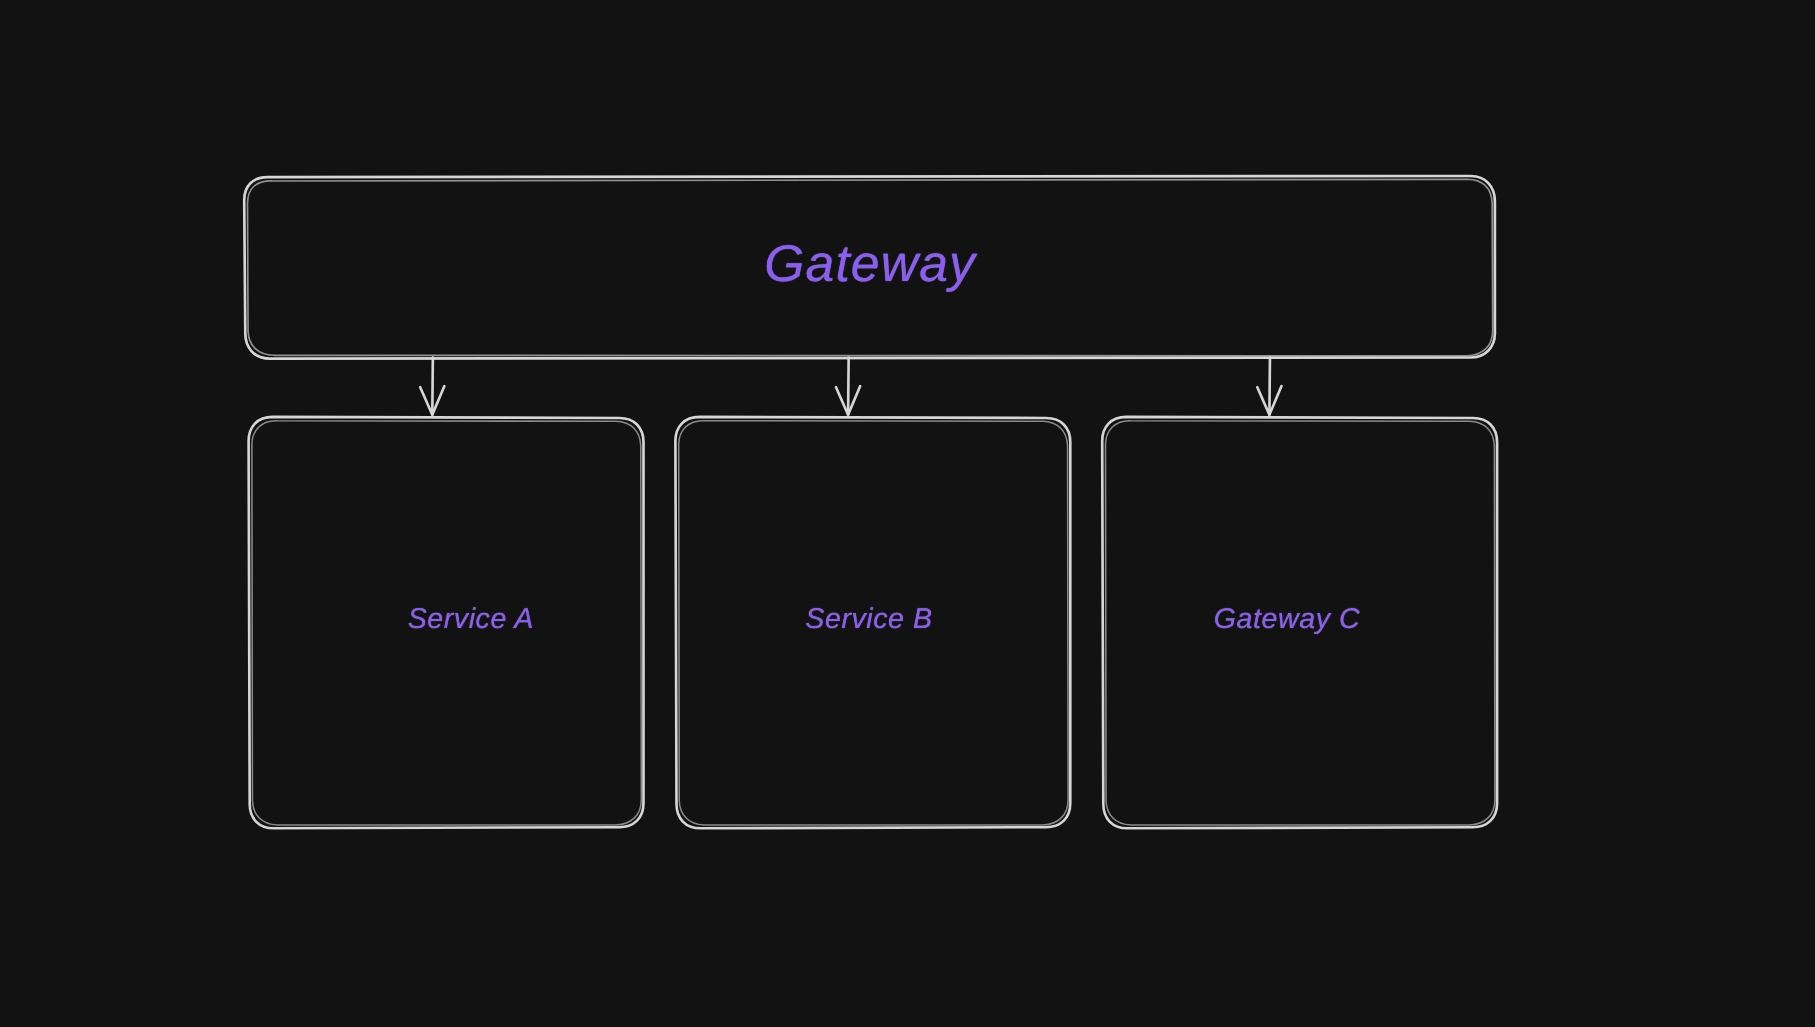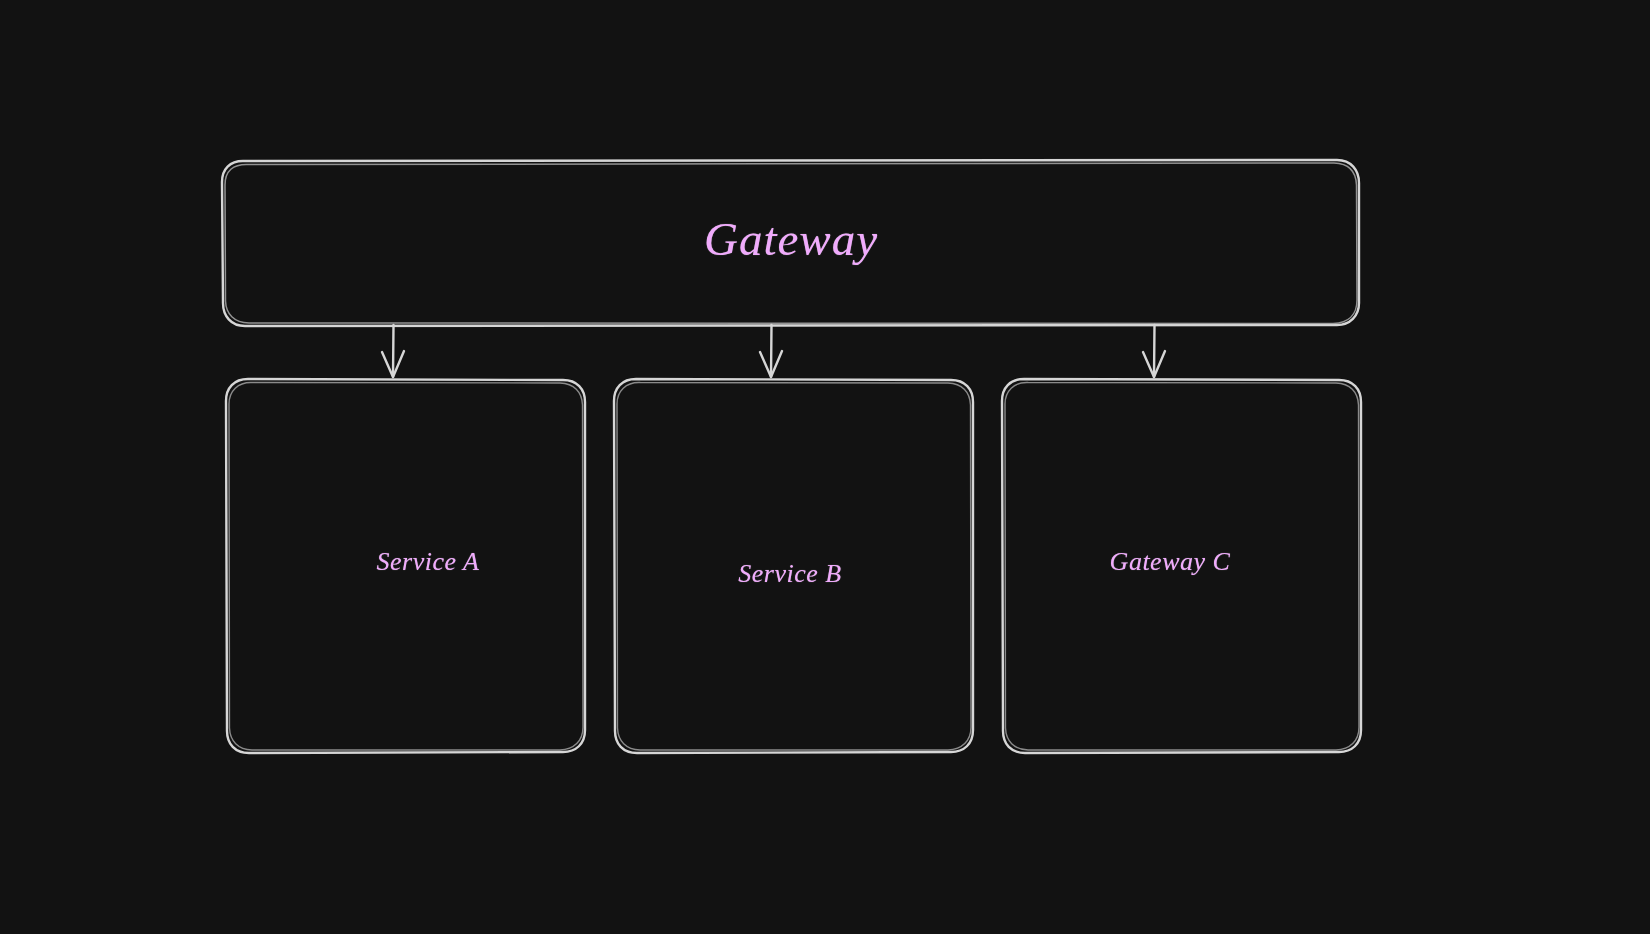--- a/index.html
+++ b/index.html
@@ -22,22 +22,22 @@
   #diagram-svg {
     position: absolute;
     left: 0;
     top: 0;
     width: 1650px;
     height: 934px;
     display: block;
   }
   .node-label {
     position: absolute;
-    color: #f0abfc;
-    font-family: Liberation Serif, serif;
+    color: #8b5cf6;
+    font-family: Liberation Sans, sans-serif;
     font-style: italic;
     font-weight: 400;
     letter-spacing: 0.5px;
     white-space: nowrap;
     text-align: center;
     user-select: none;
     transform: translate(-50%, -50%);
     text-shadow: 0 0 1px rgba(216,216,216,0.55);
   }
   .label-gateway {
@@ -154,17 +154,17 @@
     <g>
       <path fill="none" stroke="#d6d6d6" stroke-width="2.4" stroke-linecap="round" d="M 1154.5 325 L 1154 377"></path>
       <path fill="none" stroke="#d6d6d6" stroke-width="2.4" stroke-linecap="round" stroke-linejoin="round" d="M 1143 352 L 1154 377 L 1165 351"></path>
     </g>
   </svg>
 
   <div class="node-label label-gateway" style="left:791px; top:239px;">Gateway</div>
 
   <div class="node-label label-service" style="left:428px; top:562px;">Service A</div>
 
-  <div class="node-label label-service" style="left:790px; top:562px;margin-top:12px;">Service B</div>
+  <div class="node-label label-service" style="left:790px; top:562px;">Service B</div>
 
   <div class="node-label label-service" style="left:1170px; top:562px;">Gateway C</div>
 
 </div>
 
 </body></html>

